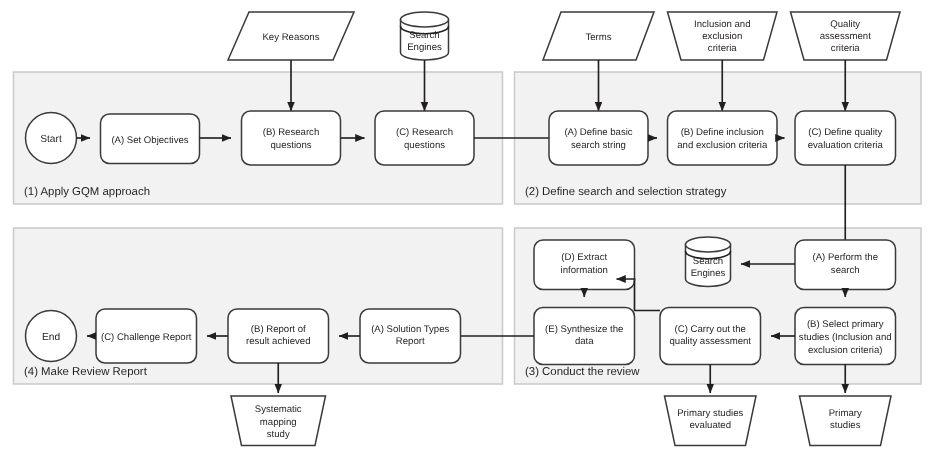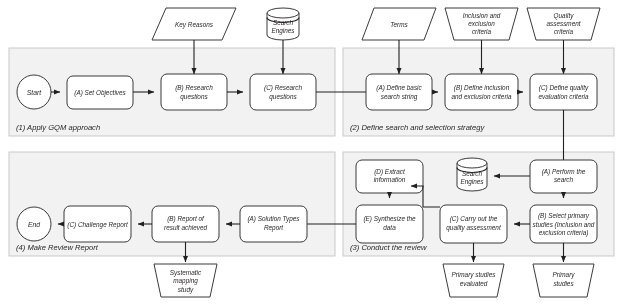--- a/index.html
+++ b/index.html
@@ -10,21 +10,20 @@
   body {
     width: 624px;
     height: 306px;
     font-family: "Liberation Sans", sans-serif;
     overflow: hidden;
   }
   #flow-root {
     position: relative;
     width: 624px;
     height: 306px;
-    font-style: italic;
   }
   svg.diagram {
     display: block;
     width: 624px;
     height: 306px;
   }
   .panel-rect {
     fill: #f2f2f2;
     stroke: #c9c9c9;
     stroke-width: 1;

